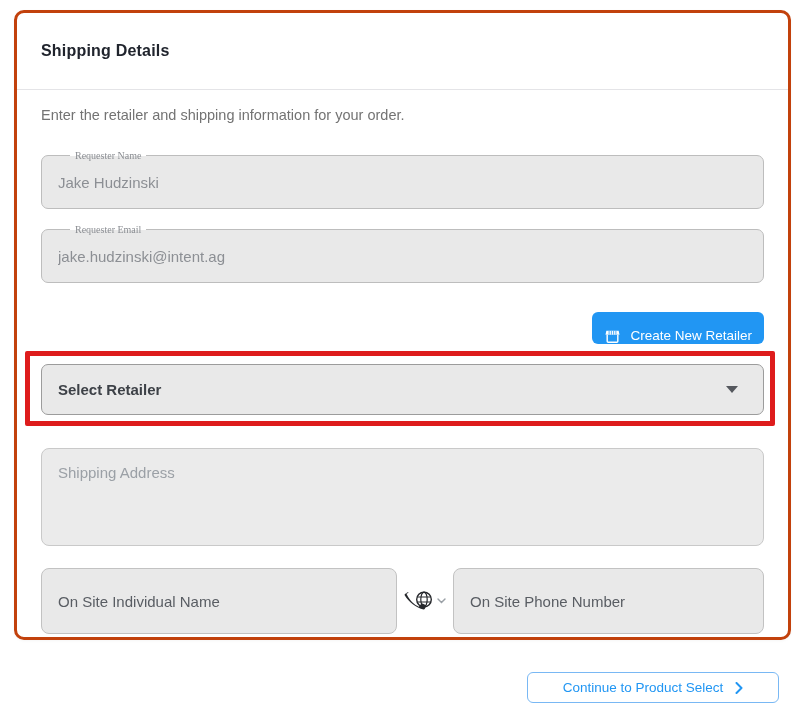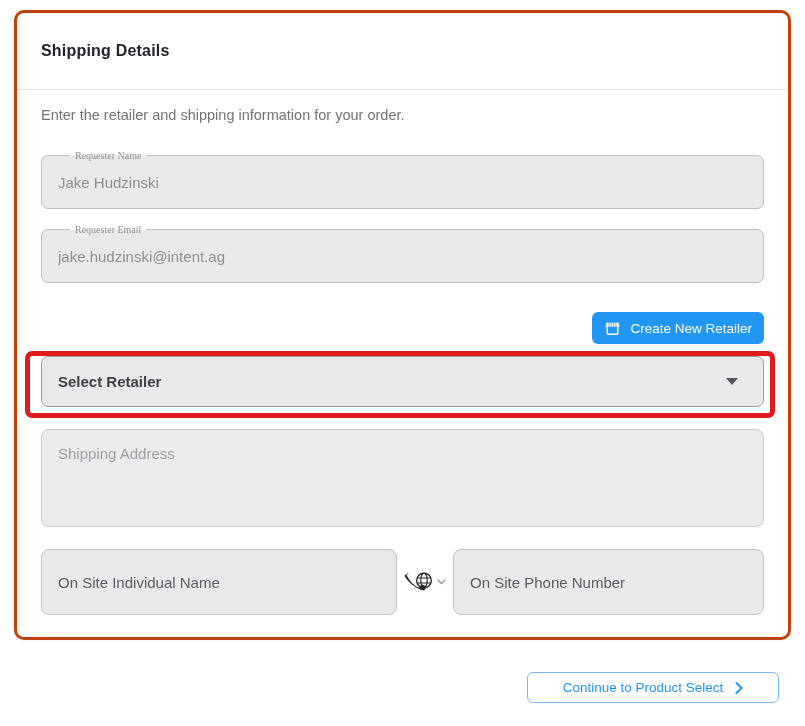--- a/index.html
+++ b/index.html
@@ -33,43 +33,43 @@
     background: linear-gradient(to bottom, #ffffff 53%, #e9e9e9 47%);
     border-radius: 2px; white-space: nowrap; font-family: Liberation Serif, serif;
   }
   .field-input {
     width: 100%; border: none; background: transparent; outline: none;
     font-family: inherit; font-size: 15px; color: #8c8f94; padding: 0 16px;
   }
 
   .create-row { display: flex; justify-content: flex-end; margin-top: 29px; }
   .btn-create {
-    display: flex; align-items: center; gap: 9px; height: 31px; padding: 16px 12px;
+    display: flex; gap: 9px; height: 31px; padding: 16px 12px;
     background: #2196f3; color: #fff; border: none; border-radius: 6px;
     font-family: inherit; font-size: 13.5px; cursor: pointer;
   }
 
   .annotation-box {
     margin: 7px -11px 0 -16px;
-    border: 5px solid #de1c1c; border-radius: 7px;
-    padding: 0 6px 6px 11px;
+    border: 5px solid #de1c1c; border-radius: 2px;
+    padding: 8px 6px 6px 11px;
   }
   .select-field {
     height: 51px; background: #e9e9e9; border: 1px solid #9c9c9c; border-radius: 7px;
     display: flex; align-items: center; padding: 0 16px; cursor: pointer;
   }
   .select-text { flex: 1; font-size: 15px; font-weight: 600; color: #3d4147; }
   .select-arrow {
     width: 0; height: 0; margin-right: 9px;
     border-left: 6px solid transparent; border-right: 6px solid transparent;
     border-top: 7px solid #55585e;
   }
 
   .textarea-field {
-    margin-top: 11px; width: 100%; height: 98px; display: block;
+    margin-top: 22px; width: 100%; height: 98px; display: block;
     background: #ebebeb; border: 1px solid #c9c9c9; border-radius: 8px;
     padding: 15px 16px; font-family: inherit; font-size: 15px; color: #3d4147;
     resize: none; outline: none;
   }
   .textarea-field::placeholder { color: #9ba0a6; opacity: 1; }
 
   .onsite-row { margin-top: 22px; display: flex; align-items: center; }
   .onsite-input {
     height: 66px; background: #e9e9e9; border: 1px solid #c2c2c2; border-radius: 8px;
     font-family: inherit; font-size: 15px; color: #3d4147; padding: 0 16px; outline: none;

